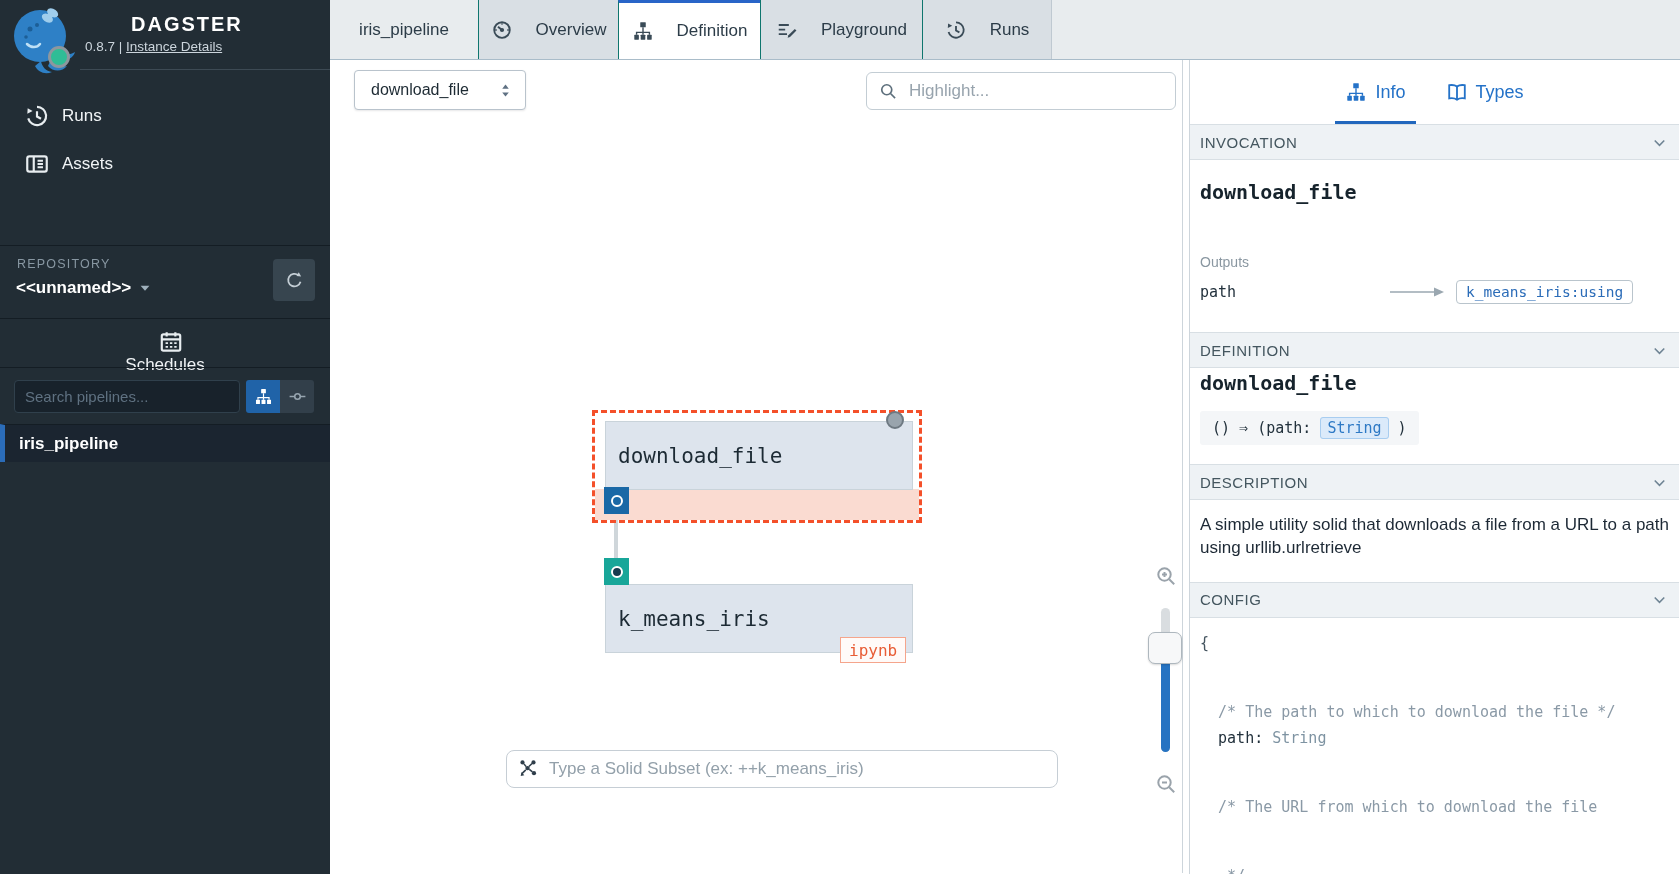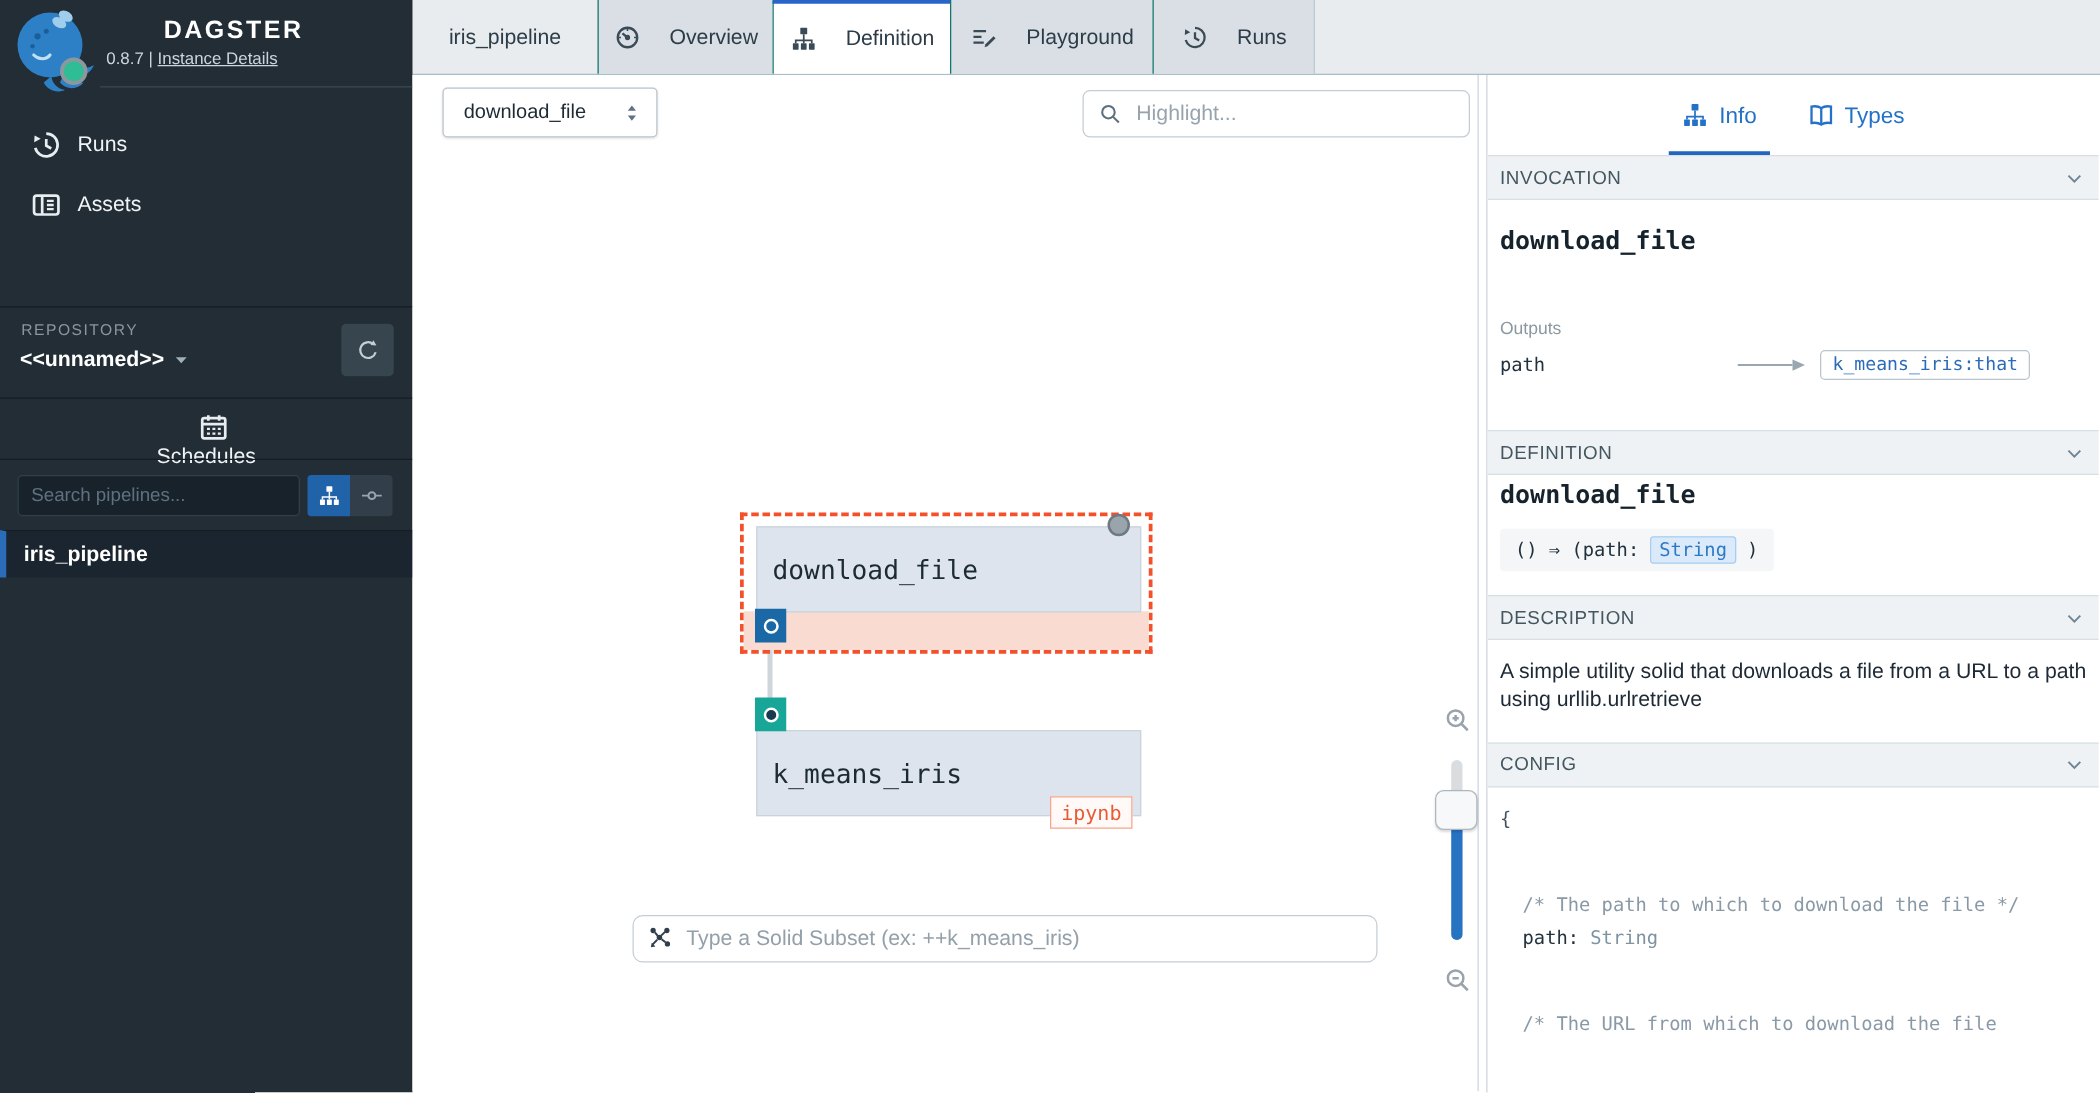--- a/index.html
+++ b/index.html
@@ -69,21 +69,21 @@
   .node-kmeans { left:275px; top:524px; }
   .edge { position:absolute; left:284px; top:454px; width:4px; height:45px; background:#cfd6da; z-index:2; }
   .port { position:absolute; left:274px; width:25px; height:27px; display:flex; align-items:center; justify-content:center; z-index:5; cursor:pointer; }
   .port i { display:block; width:12px; height:12px; border-radius:50%; border:2.5px solid #fff; }
   .port-out { top:427px; background:#1a68a6; }
   .port-in { top:498px; background:#18a699; }
   .port-in i { background:#173a4e; }
   .drag-dot { position:absolute; left:556px; top:351px; width:18px; height:18px; border-radius:50%; background:#99a4ad; border:2px solid #6e7982; z-index:6; cursor:pointer; }
   .node-tag { position:absolute; left:510px; top:577px; height:26px; padding:0 8px; background:#fffaf8; border:1px solid #f5a58c; color:#e85c35; font-family:"DejaVu Sans Mono",monospace; font-size:16px; display:flex; align-items:center; z-index:6; }
 
-  .subset-wrap { position:absolute; left:176px; top:672px; width:596px; height:38px; }
+  .subset-wrap { position:absolute; left:176px; top:690px; width:552px; height:38px; }
   .subset-wrap .ic { position:absolute; left:11px; top:8px; width:22px; height:22px; color:#2f3e4a; }
   .subset-wrap input { width:100%; height:100%; border:1px solid #c6ced5; border-radius:8px; font-size:17px; padding:0 10px 0 42px; color:#38434c; font-family:"Liberation Sans",sans-serif; }
   .subset-wrap input::placeholder { color:#93a0aa; }
 
   .zoomctl-in { position:absolute; left:824px; top:504px; width:24px; height:24px; color:#9aa3ab; cursor:pointer; }
   .zoomctl-out { position:absolute; left:824px; top:712px; width:24px; height:24px; color:#9aa3ab; cursor:pointer; }
   .zoom-track { position:absolute; left:831px; top:548px; width:9px; height:144px; background:#d9dde0; border-radius:5px; cursor:pointer; }
   .zoom-fill { position:absolute; left:0; top:52px; width:9px; height:92px; background:#2673c2; border-radius:5px; }
   .zoom-handle { position:absolute; left:-13px; top:24px; width:34px; height:32px; background:#f7f8f9; border:1px solid #aeb7be; border-radius:7px; box-shadow:0 1px 2px rgba(0,0,0,.15); cursor:grab; }
 
@@ -95,21 +95,21 @@
   .ptab.active::after { content:""; position:absolute; left:-10px; right:-10px; bottom:0; height:3px; background:#2167bd; }
   .sect-head { height:36px; background:#eef2f5; border-top:1px solid #d8dfe4; border-bottom:1px solid #d8dfe4; display:flex; align-items:center; justify-content:space-between; padding:0 10px; cursor:pointer; }
   .sect-head span { font-size:15px; color:#44565f; letter-spacing:.5px; }
   .sect-head .ic { width:19px; height:19px; color:#6f8494; }
   .mono { font-family:"DejaVu Sans Mono", monospace; }
   .pre { white-space:pre; }
   .inv-body { padding:0 10px; }
   .solid-title { font-family:"DejaVu Sans Mono",monospace; font-weight:bold; font-size:20px; color:#16232c; margin-top:20px; }
   .muted-label { color:#8a97a1; font-size:14px; }
   .outputs-label { margin-top:50px; }
-  .out-row { display:flex; align-items:center; margin-top:10px; padding-bottom:40px; }
+  .out-row { display:flex; align-items:center; margin-top:10px; padding-bottom:28px; }
   .out-name { width:190px; font-size:15px; color:#22313c; }
   .out-chip { margin-left:10px; border:1px solid #b9c4cc; border-radius:4px; padding:3px 9px; font-size:14.5px; color:#2b6cb8; cursor:pointer; }
   .def-body { padding:0 10px; }
   .kind-label { margin-top:18px; }
   .def-name { margin-top:3px; }
   .sig-box { display:inline-block; margin-top:16px; background:#f4f6f8; border-radius:3px; padding:8px 12px; font-size:15px; color:#22313c; margin-bottom:19px; }
   .type-chip { background:#dbeafa; border:1px solid #a8cdf0; border-radius:3px; padding:1px 6px; color:#2d79c5; cursor:pointer; }
   .desc-body { padding:10px 10px 22px 10px; }
   .desc-text { font-size:17px; color:#1d2935; line-height:1.35; width:470px; margin-top:4px; }
   .config-body { padding:12px 10px 0 10px; font-size:15px; line-height:26px; color:#44545f; }
@@ -396,21 +396,21 @@
           <div class="solid-title">download_file</div>
           <div class="muted-label outputs-label">Outputs</div>
           <div class="out-row">
             <span class="out-name mono">path</span>
             <span>
               <svg width="56" height="12" viewBox="0 0 56 12">
                   <line x1="0" y1="6" x2="44" y2="6" stroke="#9aa7b0" stroke-width="1.5"></line>
                   <polygon points="44,1.5 54,6 44,10.5" fill="#9aa7b0"></polygon>
                 </svg>
             </span>
-            <span class="out-chip mono">k_means_iris:that</span>
+            <span class="out-chip mono">k_means_iris:using</span>
           </div>
         </div>
 
         <div class="sect-head">
           <span>DEFINITION</span>
           <span class="ic">
             <svg viewBox="0 0 24 24" fill="none" stroke="currentColor" stroke-width="2">
                 <path d="M6 9.5l6 6 6-6"></path>
               </svg>
           </span>

